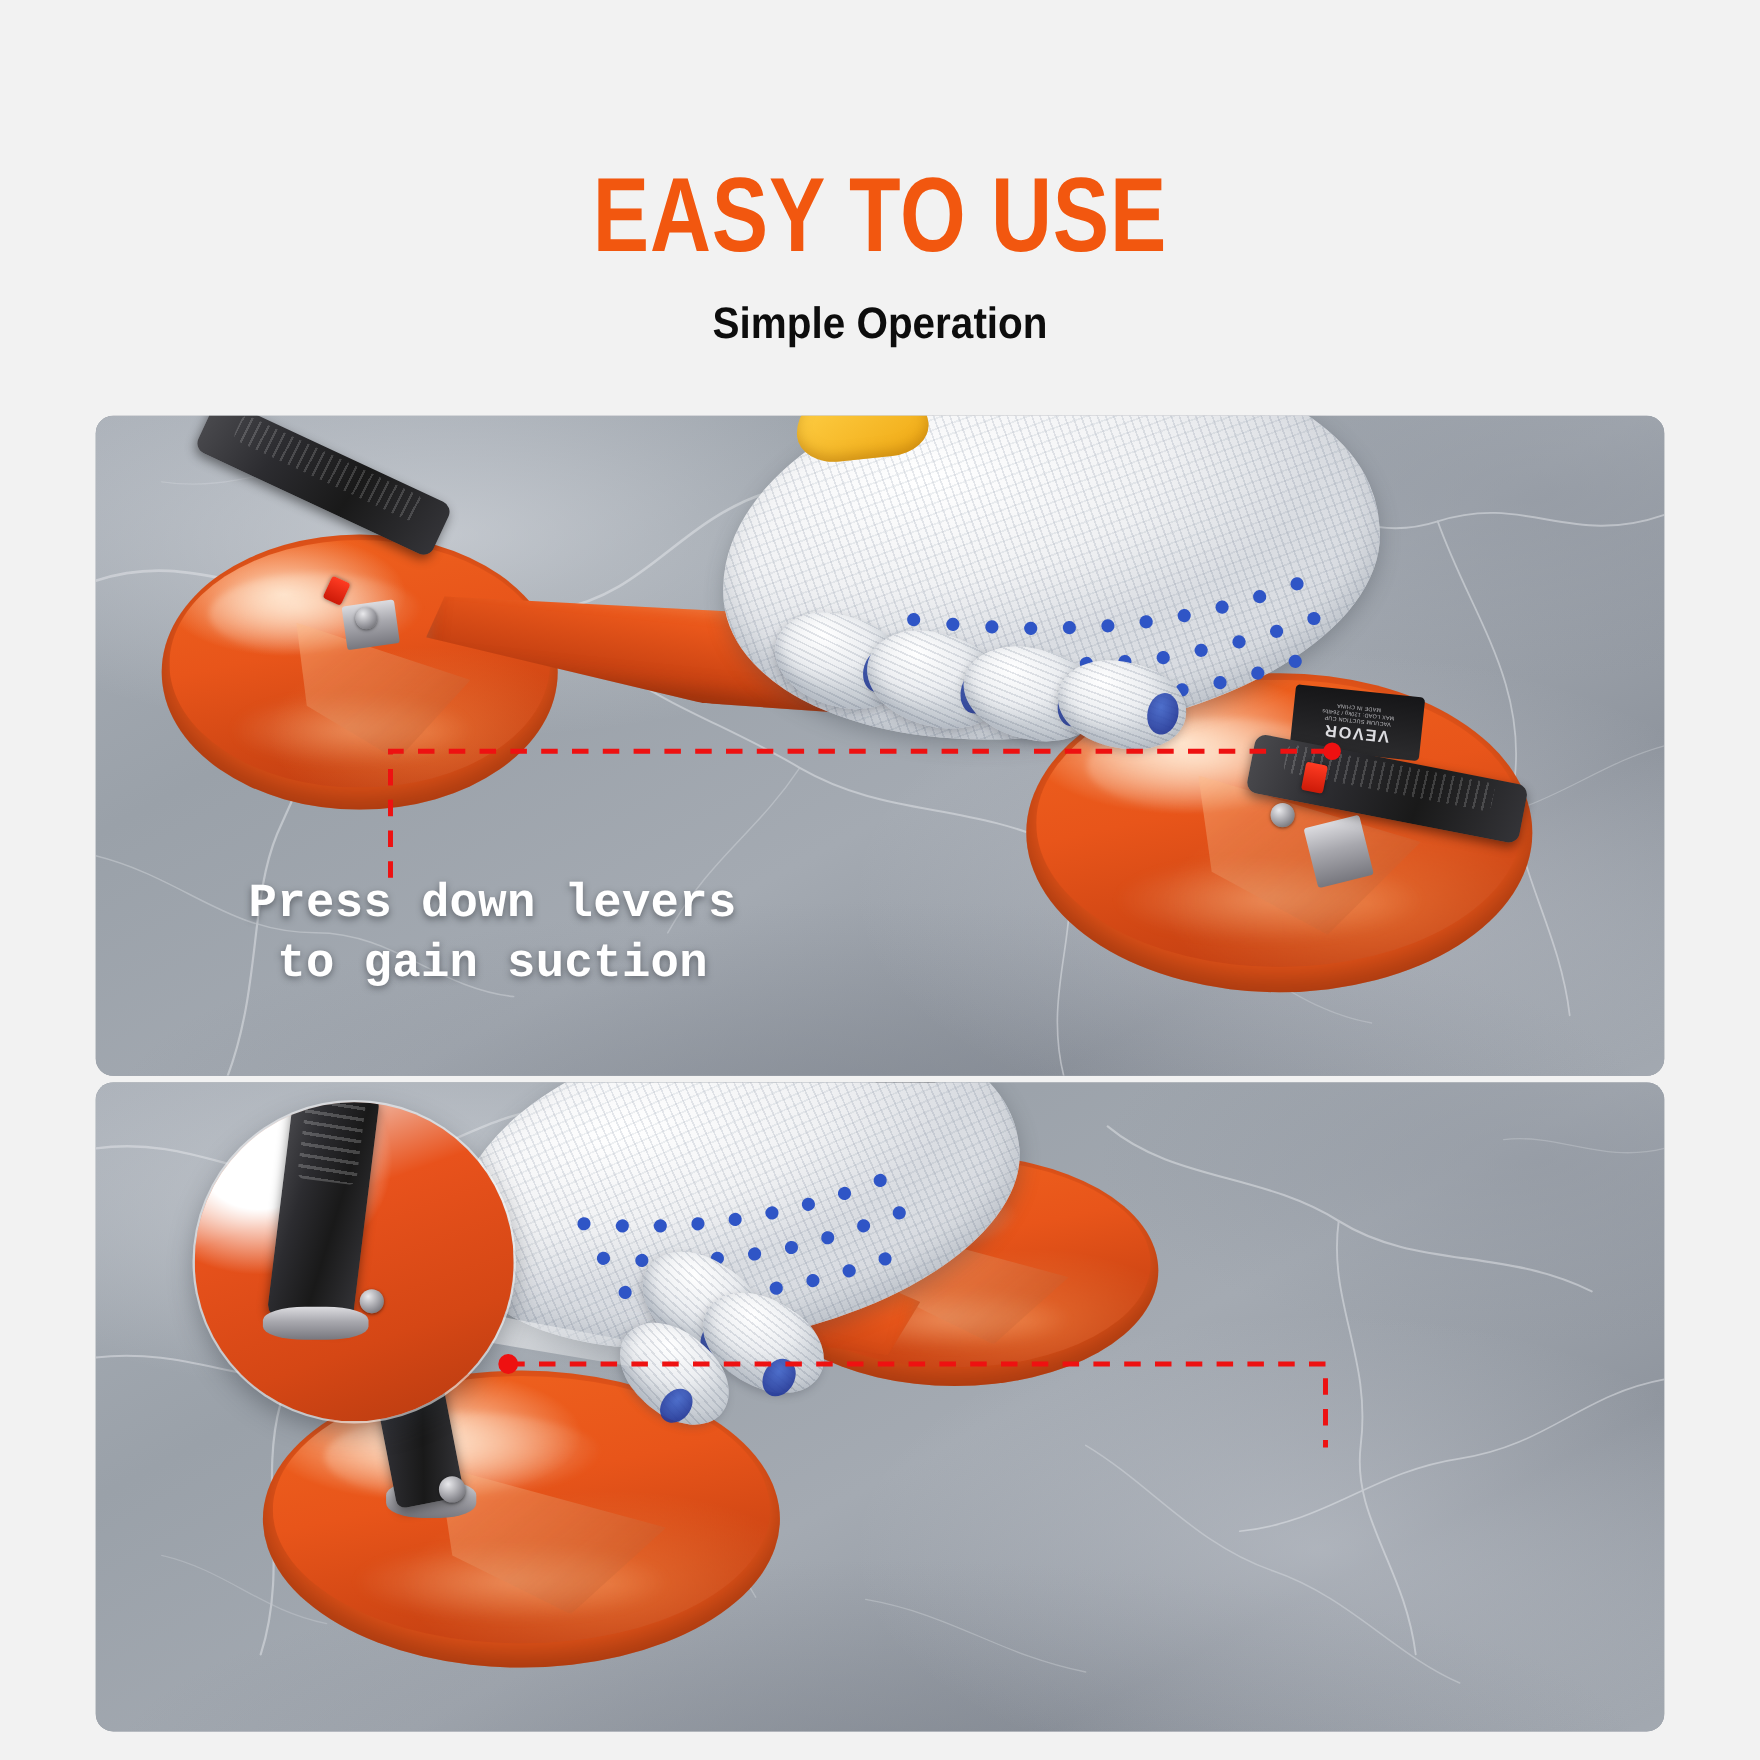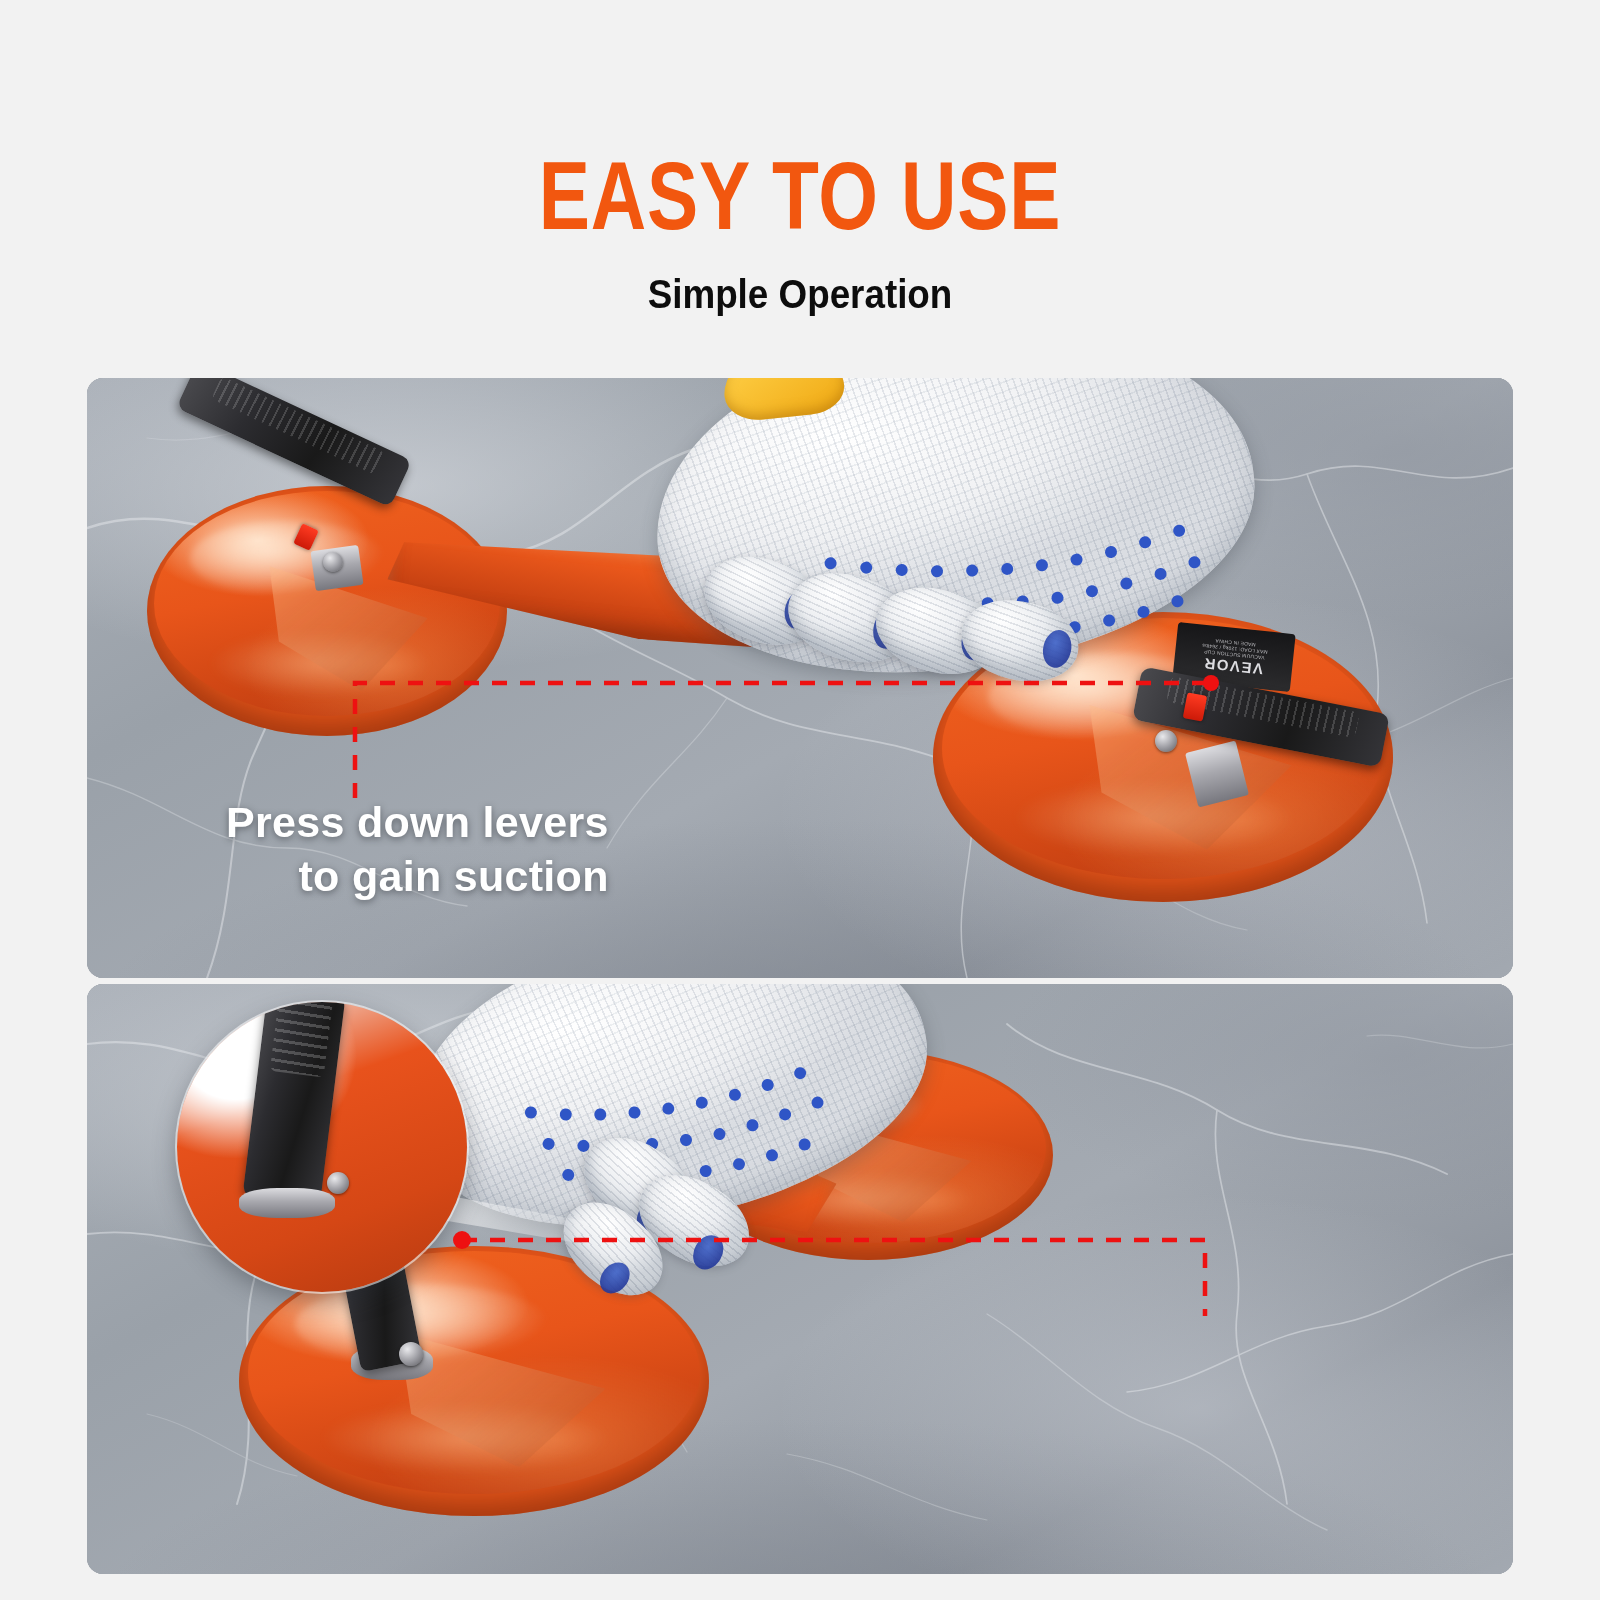--- a/index.html
+++ b/index.html
@@ -71,21 +71,21 @@
   .caption {
     position:absolute;
     color:#ffffff;
     font-weight:bold;
     font-size:43px;
     line-height:54px;
     letter-spacing:.3px;
     text-shadow:0 2px 7px rgba(40,44,50,.55);
     white-space:pre-line;
   }
-  #caption-top    { left:226px; top:795px;  text-align:right; }
+  #caption-top    { left:226px; top:795px;  text-align:center;font-family:Liberation Mono, monospace; }
   #caption-bottom { left:1063px; top:1318px; text-align:center; }
 
   
   .tool { position:absolute; }
 
   .cup {
     position:absolute;
     border-radius:50%;
     background:
       radial-gradient(ellipse 58% 44% at 34% 26%, rgba(255,214,180,.92), rgba(255,160,90,0) 58%),

